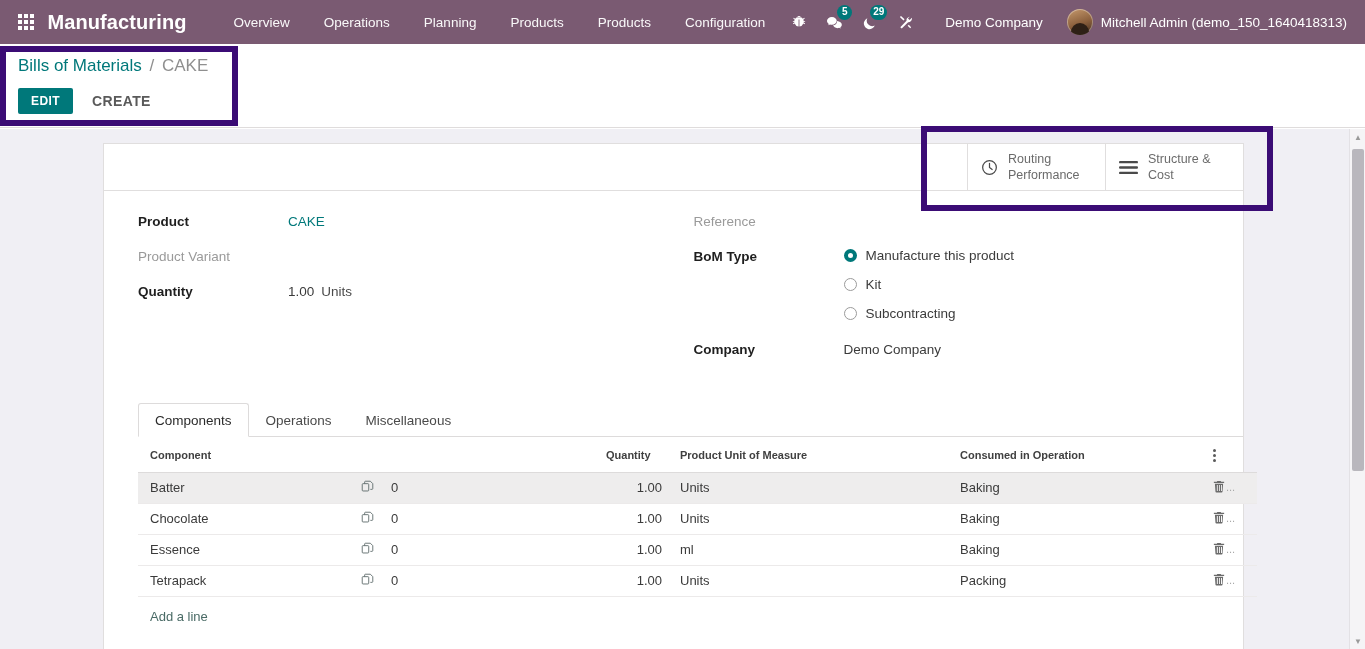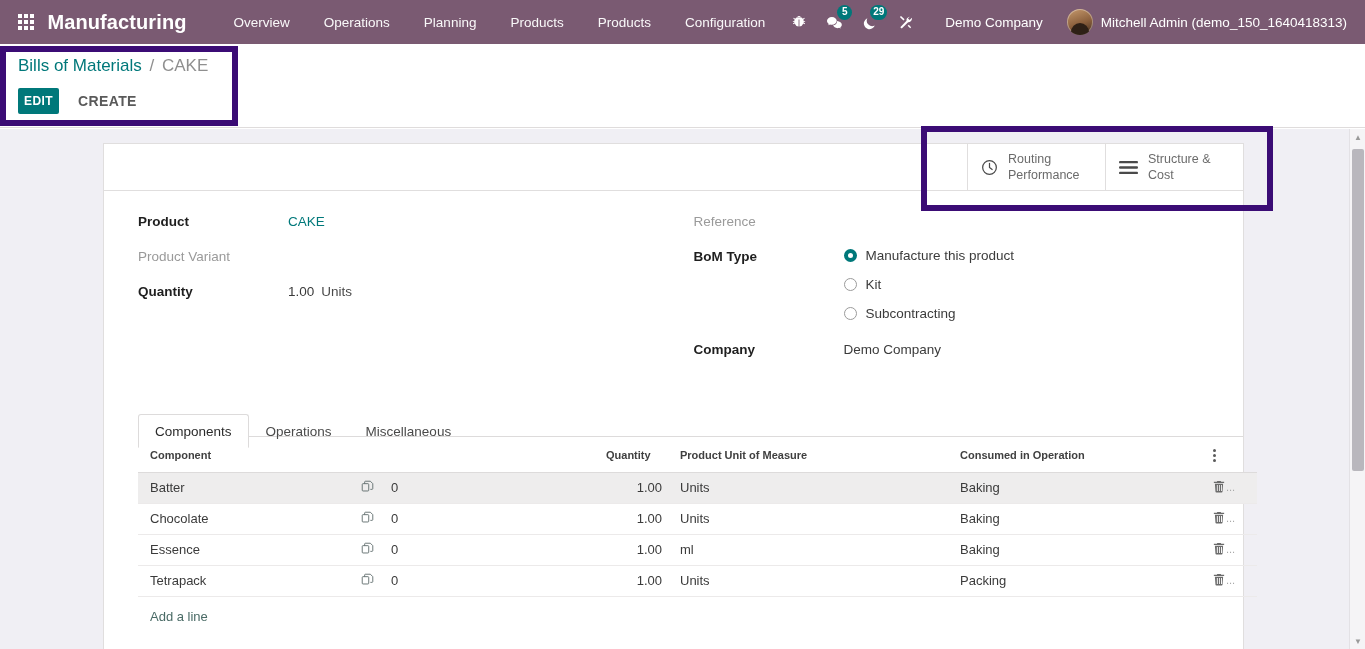--- a/index.html
+++ b/index.html
@@ -74,21 +74,21 @@
   }
   .breadcrumb-wrap { position: absolute; left: 18px; top: 12px; }
   .breadcrumb { font-size: 17px; white-space: nowrap; }
   .bc-parent { color: #00787A; cursor: pointer; }
   .bc-sep { color: #8f8f8f; margin: 0 3px; }
   .bc-current { color: #8f8f8f; }
   .btn-row { margin-top: 11px; display: flex; align-items: center; }
   .btn-edit {
     background: #00787A; color: #ffffff; border: none;
     font-size: 12px; font-weight: bold; letter-spacing: .4px;
-    padding: 6px 6px; border-radius: 2px; cursor: pointer;
+    padding: 6px 13px; border-radius: 2px; cursor: pointer;
   }
   .btn-create {
     background: transparent; color: #5a5a5a; border: none;
     font-size: 14px; font-weight: bold; letter-spacing: .4px;
     padding: 6px 10px; margin-left: 9px; cursor: pointer;
   }
   .cp-center {
     position: absolute; left: 537px; top: 96px;
     display: flex; align-items: center; gap: 22px;
   }
@@ -150,21 +150,21 @@
   .radio.on { border: 4px solid #00787A; background: #fff; }
   .radio-label { font-size: 13.5px; color: #3b3b3b; }
   .flabel-right { width: 150px; flex: 0 0 150px; }
 
   
   .notebook { margin: 26px 0 0 0; padding: 0 0 0 34px; }
   .tabs { display: flex; border-bottom: 1px solid #dddbdb; }
   .tab {
     font-size: 13.5px; color: #4a4a4a; padding: 9px 16px 8px 16px;
     border: 1px solid transparent; border-bottom: none; cursor: pointer;
-    position: relative; top: 12px; border-radius: 3px 3px 0 0;
+    position: relative; top: 1px; border-radius: 3px 3px 0 0;
   }
   .tab.active {
     color: #2b2b2b; background: #ffffff;
     border-color: #dddbdb; border-bottom: 1px solid #ffffff;
   }
 
   
   table.lines { width: 100%; border-collapse: collapse; margin-top: 0; table-layout: fixed; }
   table.lines th {
     font-size: 11px; font-weight: bold; color: #404040;

